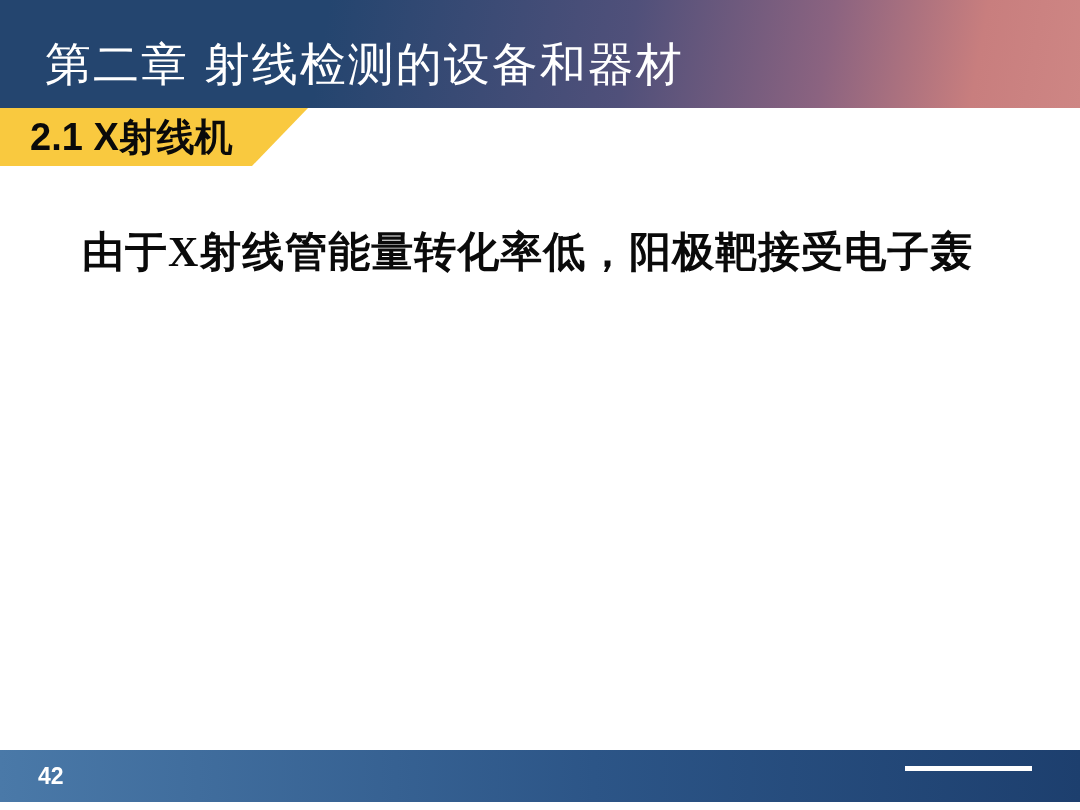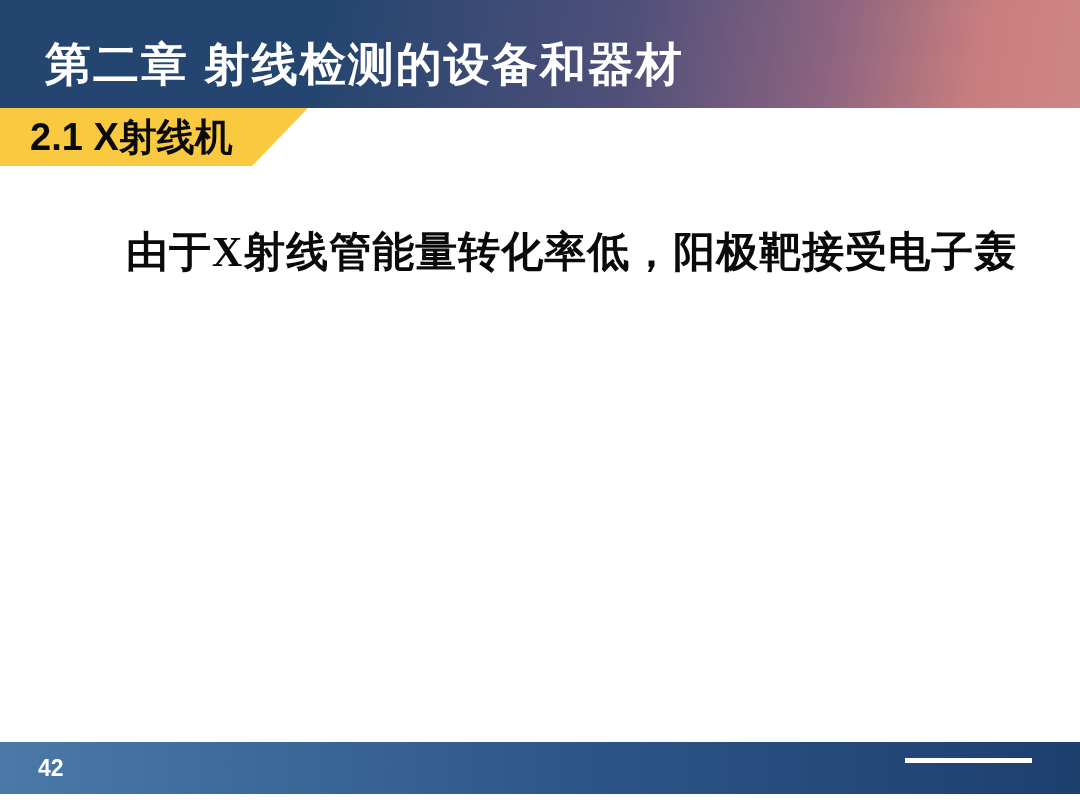--- a/index.html
+++ b/index.html
@@ -20,21 +20,21 @@
     width: 1080px; height: 108px;
     background: linear-gradient(100deg,
       #24456F 0%, #24456F 30%,
       #50507A 58%, #8B6380 76%,
       #C87E7E 90%, #CE8684 100%);
   }
   .header-title {
     position: absolute;
     left: 45px; top: 34px;
     font-size: 46px;
-    font-weight: 700;
+    font-weight: 400;
     color: #ffffff;
     letter-spacing: 2px;
     white-space: nowrap;
   }
 
   
   .section-tab {
     position: absolute;
     left: 0; top: 108px;
     width: 308px; height: 58px;
@@ -59,28 +59,27 @@
     font-family: "Liberation Serif", "DejaVu Serif", serif;
     font-size: 42px;
     font-weight: bold;
     color: #0a0a0a;
     letter-spacing: 1px;
   }
   .body-line {
     height: 85px;
     line-height: 85px;
     white-space: nowrap;
-    margin-left: 44px;
   }
   .em-red { color: #E00000; }
 
   
   .footer-bar {
     position: absolute;
-    left: 0; bottom: 16px;
+    left: 0; bottom: 8px;
     width: 1080px; height: 52px;
     background: linear-gradient(to right, #4A79A8 0%, #2C5587 55%, #1D3F6E 100%);
   }
   .page-number {
     position: absolute;
     left: 38px; top: 13px;
     font-size: 23px;
     font-weight: bold;
     color: #ffffff;
   }

